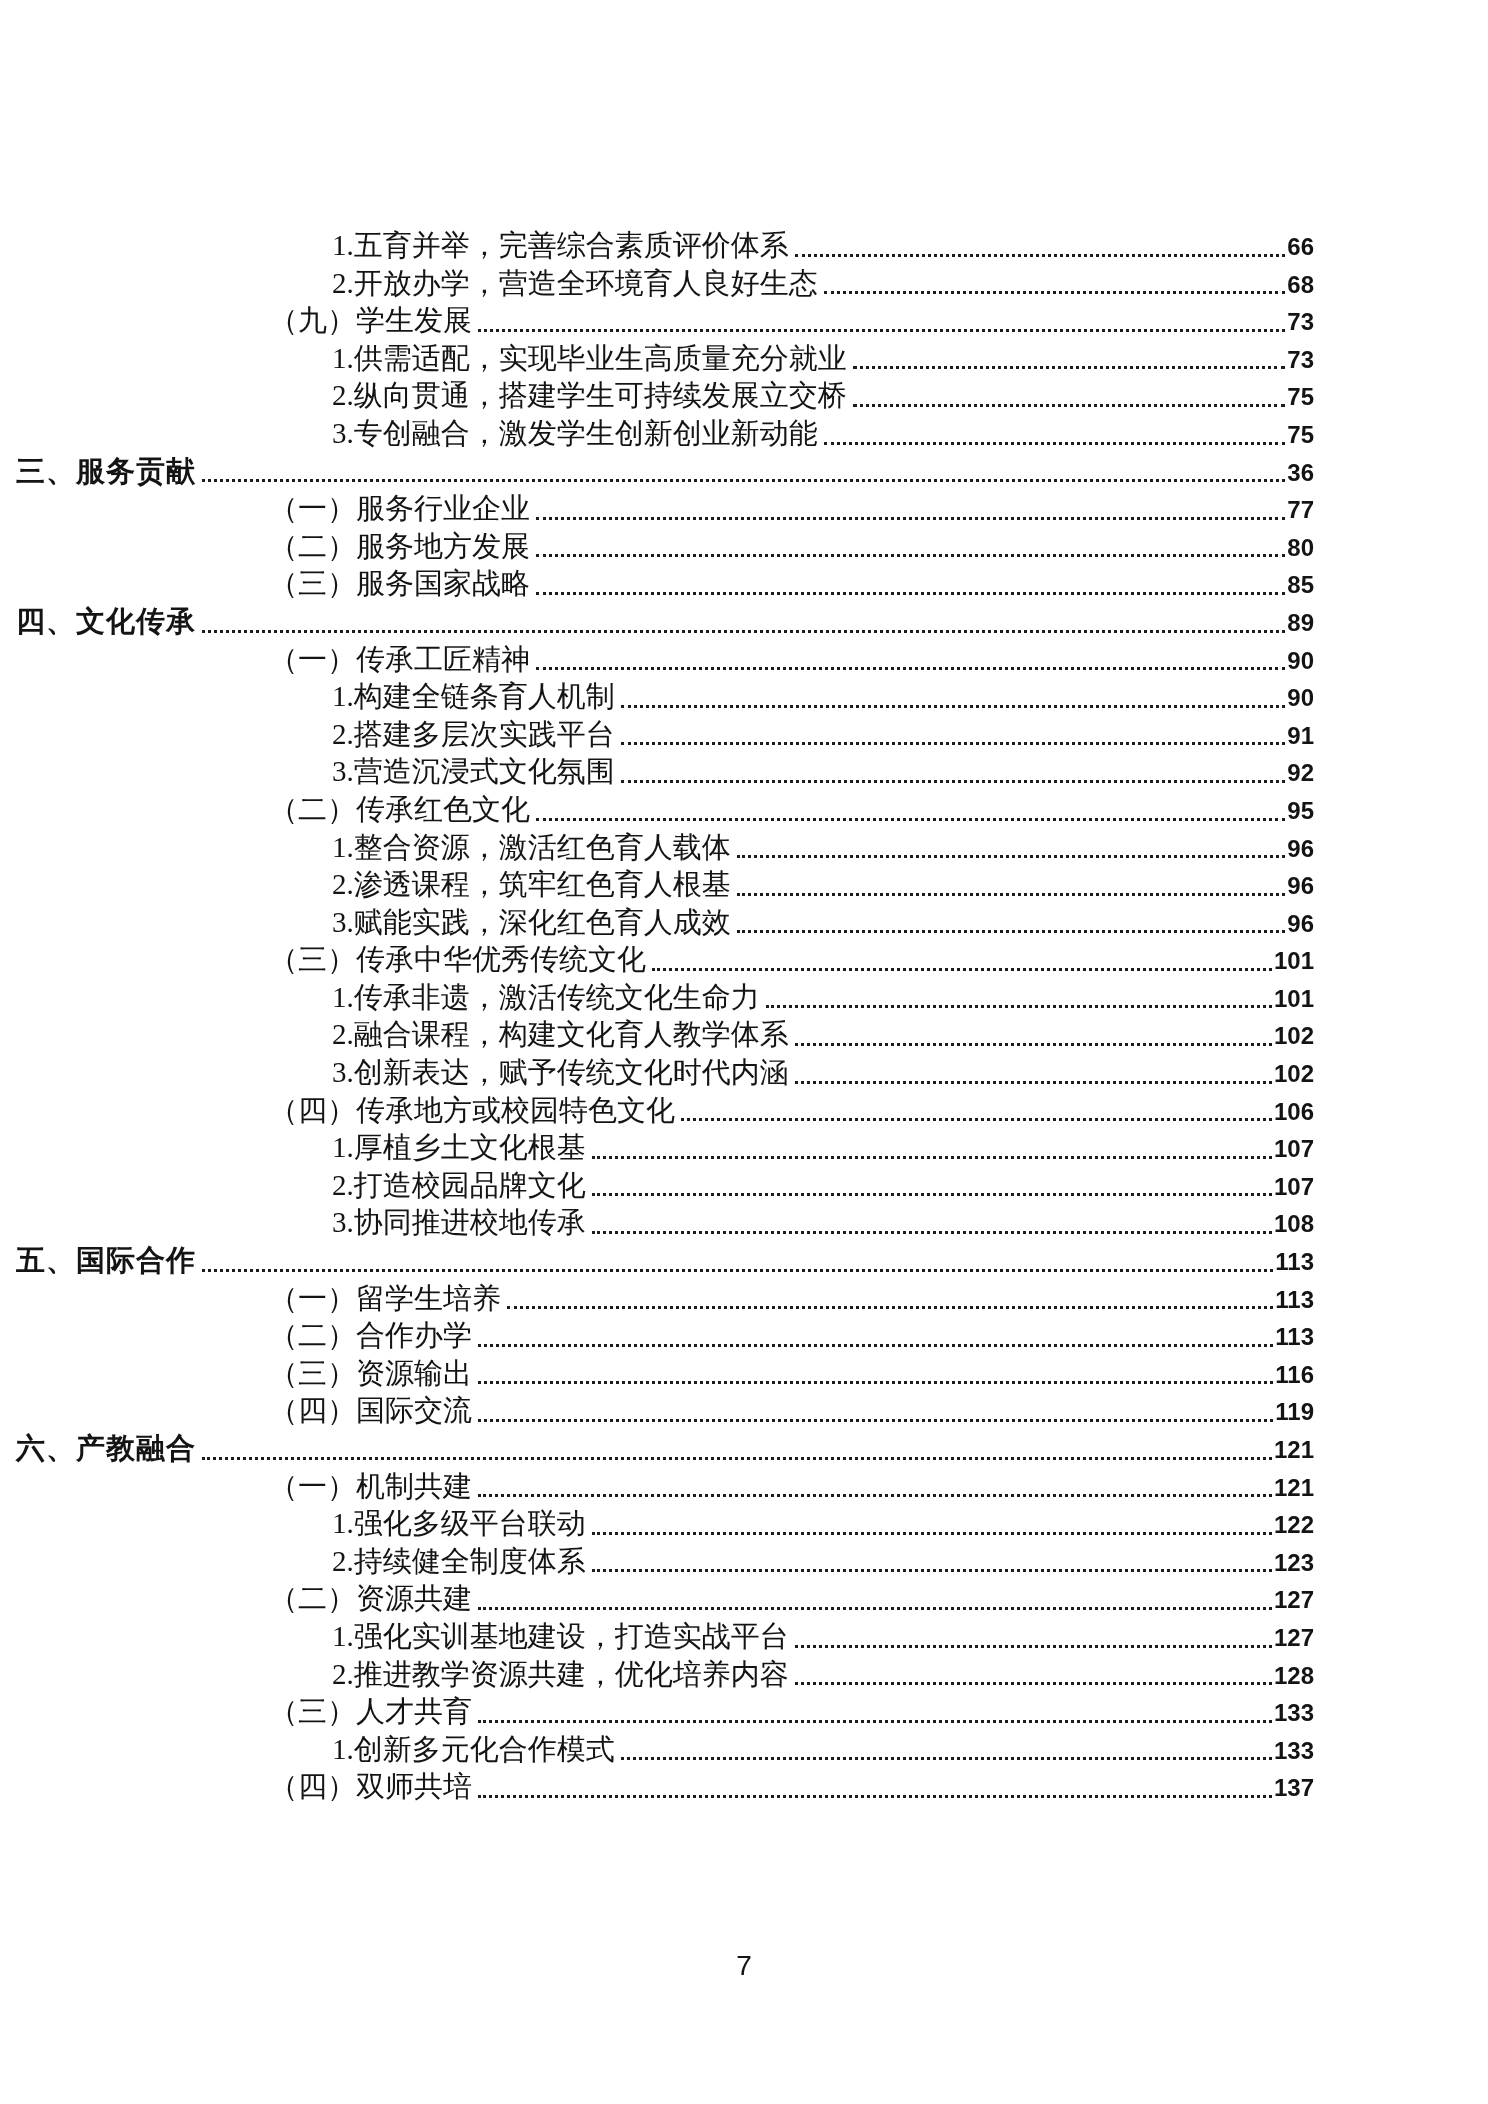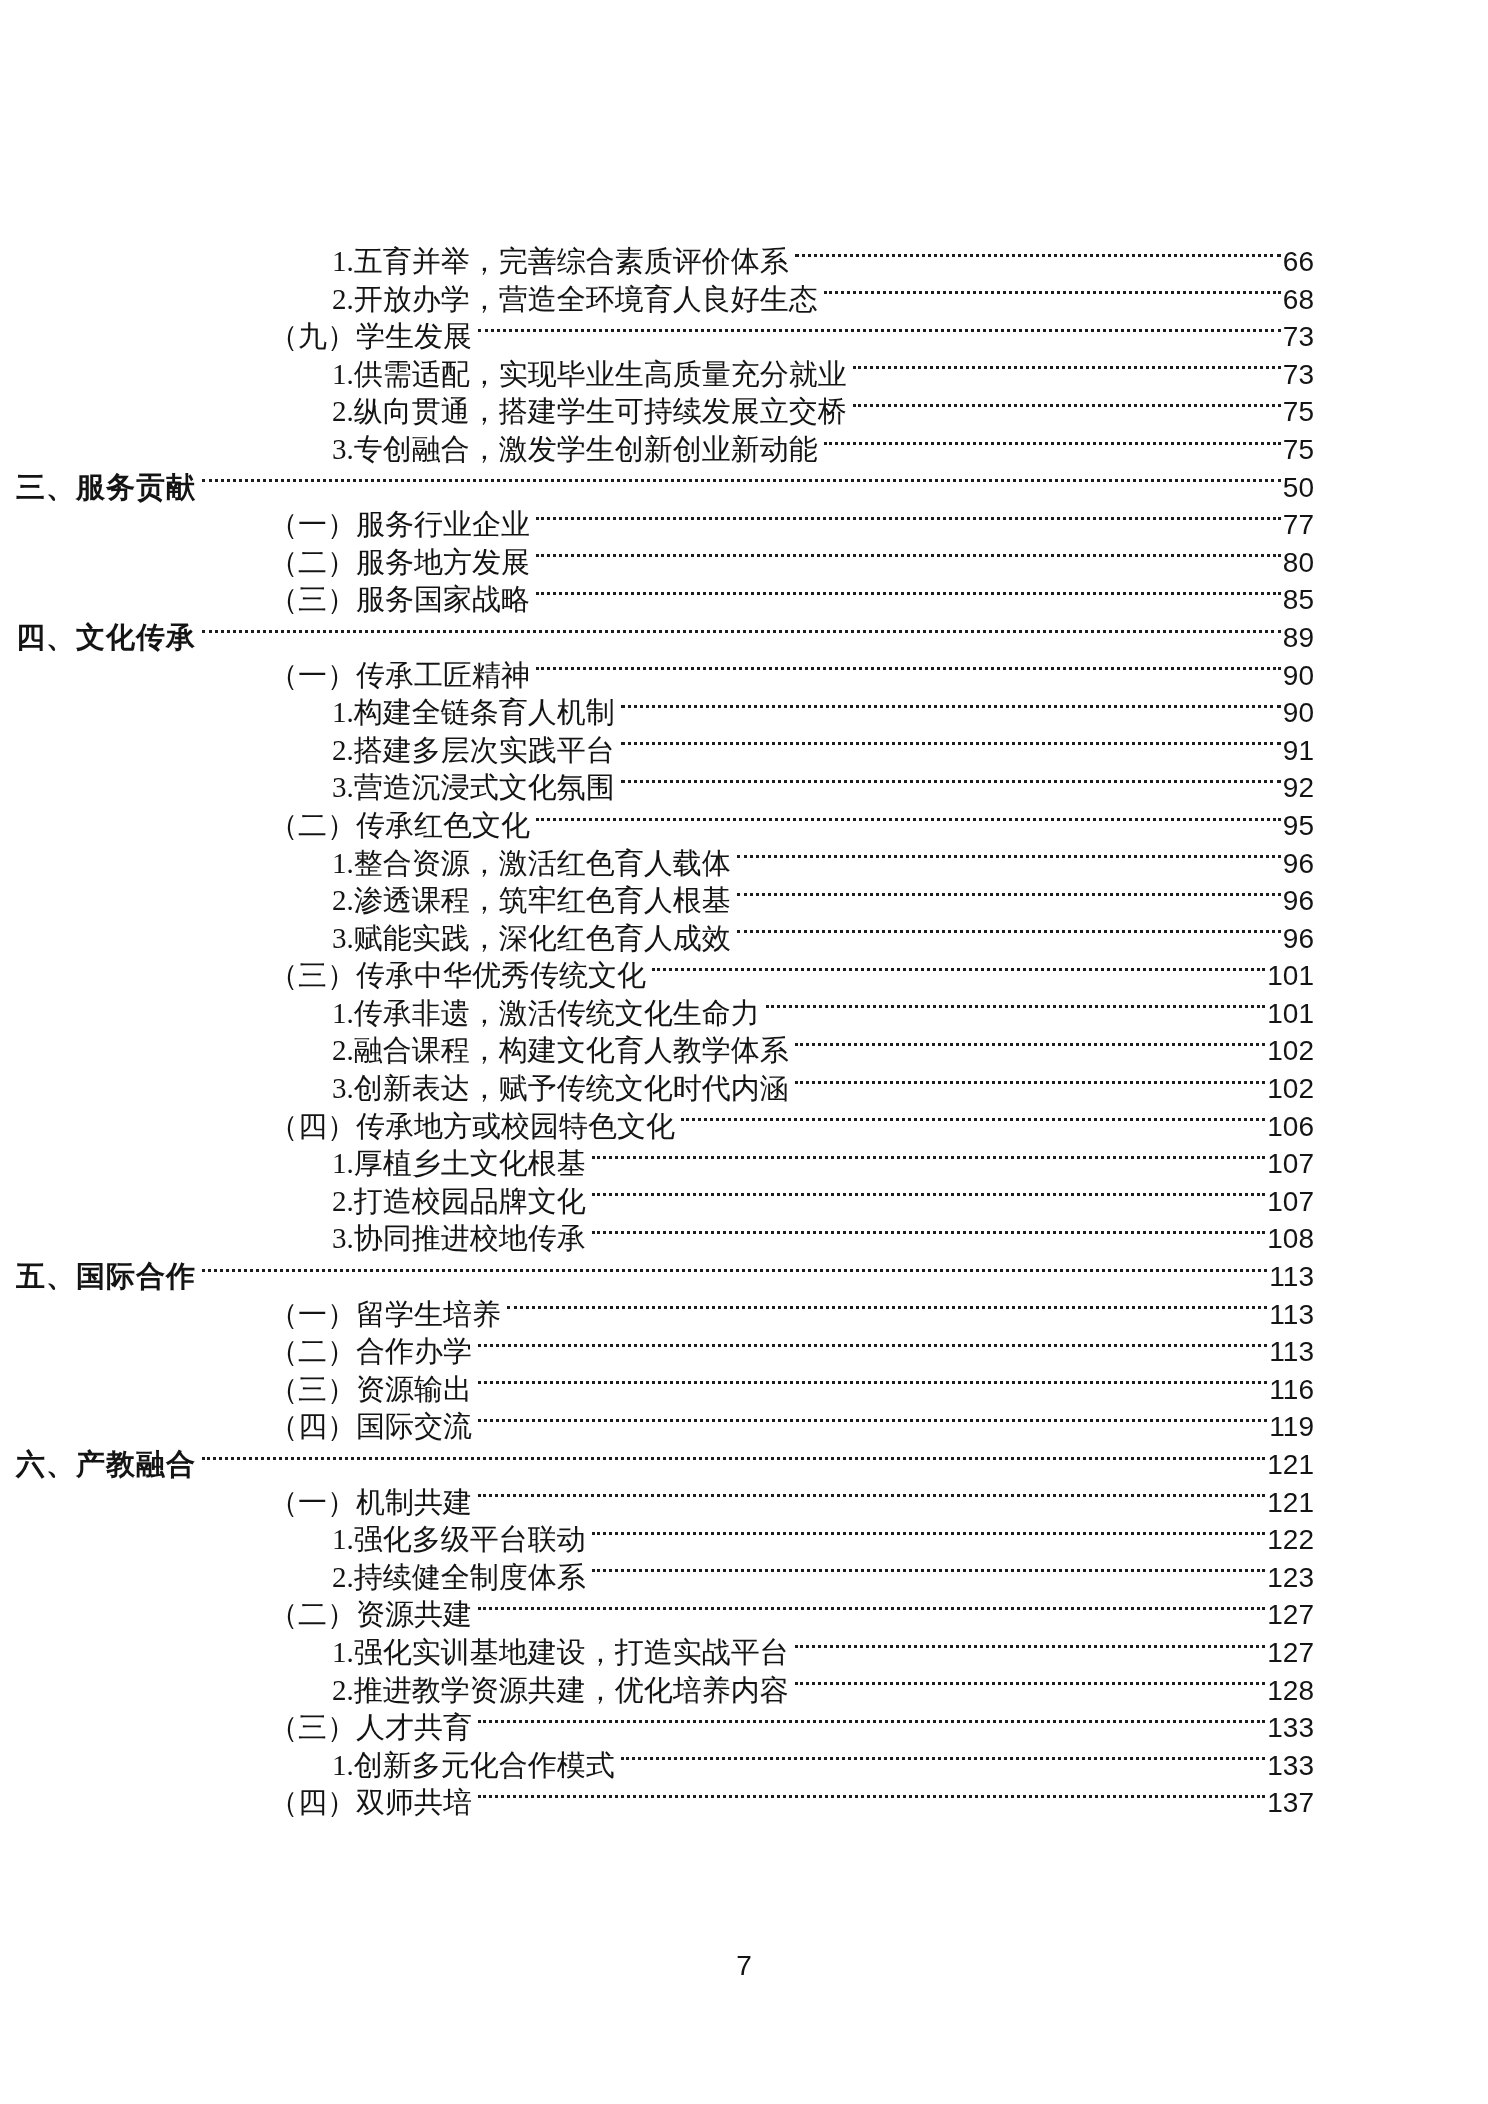--- a/index.html
+++ b/index.html
@@ -43,24 +43,23 @@
     flex: 1 1 auto;
     min-width: 24px;
     height: 0;
     align-self: flex-end;
     border-bottom: 3px dotted #1c1c1c;
     margin: 0 2px 8px 6px;
   }
   .pagenum {
     flex: 0 0 auto;
     font-family: "Liberation Sans", "DejaVu Sans", sans-serif;
-    font-weight: 400;
-    font-size: 28px;
+    font-weight: 700;
+    font-size: 24px;
     letter-spacing: 0;
-    margin-top: 16px;
   }
   .footer {
     position: absolute;
     top: 1950px;
     left: 0;
     width: 1488px;
     text-align: center;
     font-size: 28px;
     font-family: "Liberation Sans", "DejaVu Sans", sans-serif;
     color: #141414;
@@ -97,21 +96,21 @@
     <span class="pagenum">75</span>
   </div>
       <div class="toc-row l3">
     <span class="label">3.专创融合，激发学生创新创业新动能</span>
     <span class="leader"></span>
     <span class="pagenum">75</span>
   </div>
       <div class="toc-row l1">
     <span class="label">三、服务贡献</span>
     <span class="leader"></span>
-    <span class="pagenum">50</span>
+    <span class="pagenum">36</span>
   </div>
       <div class="toc-row l2">
     <span class="label">（一）服务行业企业</span>
     <span class="leader"></span>
     <span class="pagenum">77</span>
   </div>
       <div class="toc-row l2">
     <span class="label">（二）服务地方发展</span>
     <span class="leader"></span>
     <span class="pagenum">80</span>

